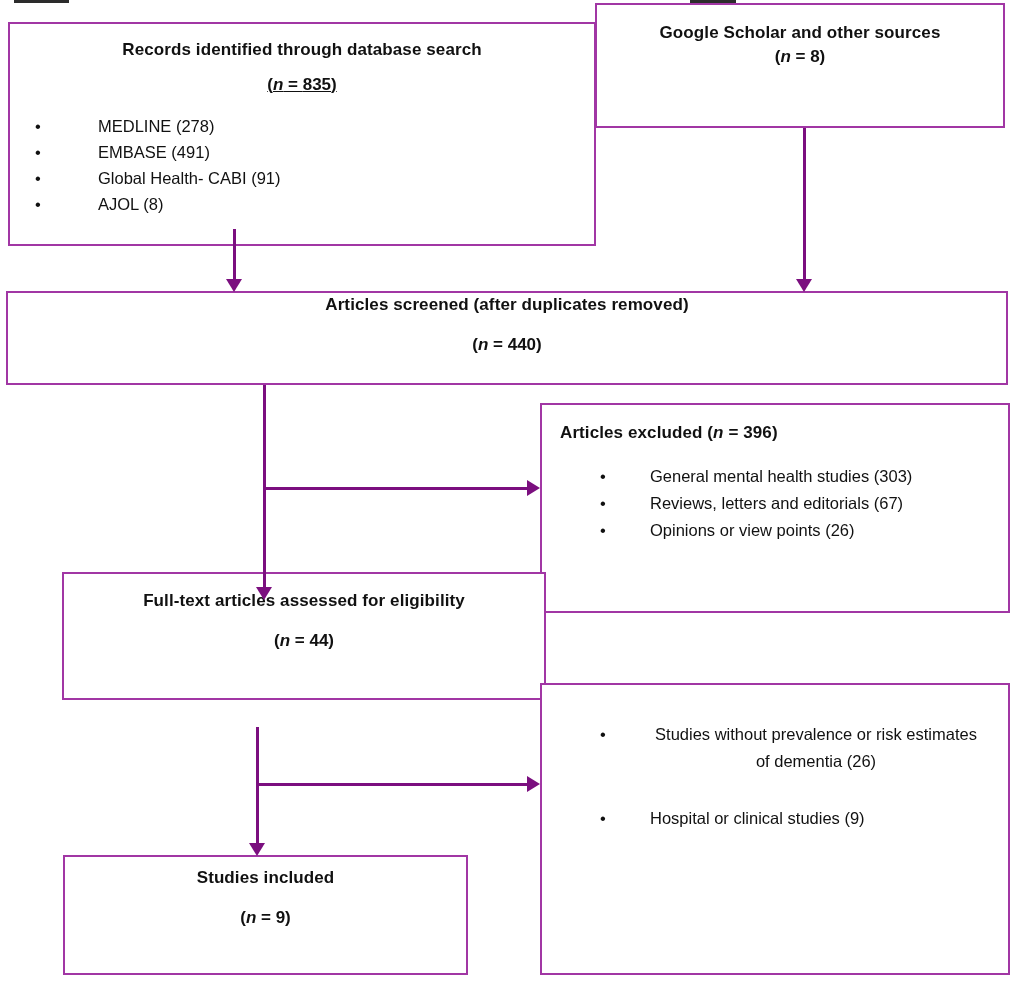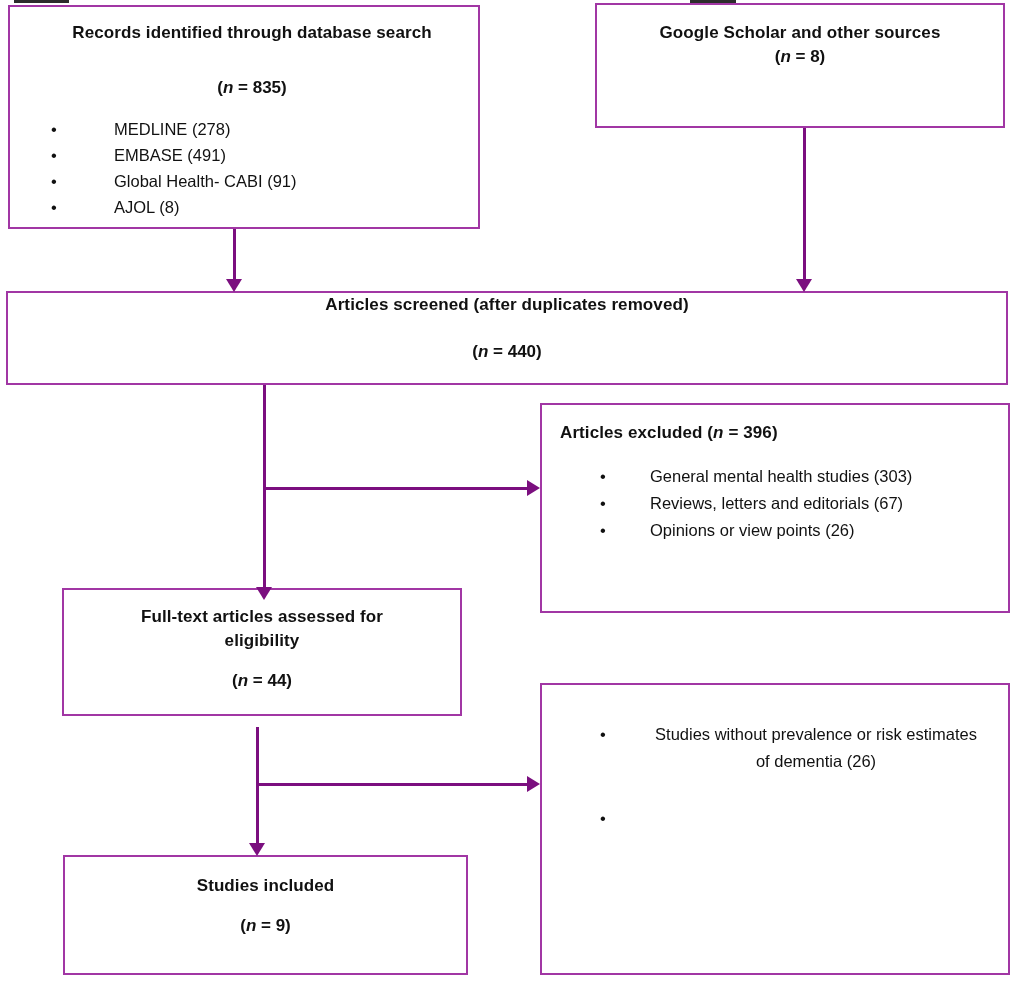--- a/index.html
+++ b/index.html
@@ -24,55 +24,55 @@
     border-left:8px solid transparent; border-right:8px solid transparent;
     border-top:13px solid #7B0F7F; }
   .head-right { position:absolute; width:0; height:0;
     border-top:8px solid transparent; border-bottom:8px solid transparent;
     border-left:13px solid #7B0F7F; }
 
   .artifact { position:absolute; height:3px; background:#2c2c2c; top:0; }
 
   
   #box-records { padding-top:14px; }
-  #box-records .nline { margin-top:32px; }
+  #box-records .nline { margin-top:12px;text-decoration:underline; }
   #box-records .bullets { margin-top:17px; padding-left:25px; }
   #box-records .bc { width:45px; }
 
   #box-google { padding-top:16px; }
   #box-google .nline { margin-top:1px; }
 
   #box-screened { }
-  #box-screened .nline { margin-top:24px; }
+  #box-screened .nline { margin-top:17px; }
 
   #box-art-excl { padding:16px 26px 0 18px; }
   #box-art-excl .bullets { margin-top:18px; padding-left:40px; }
   #box-art-excl .bc, #box-ft-excl .bc { width:32px; }
   #box-art-excl .bullets li, #box-ft-excl .bullets li { line-height:27px; }
 
   #box-fulltext { padding:15px 42px 0; }
   #box-fulltext .nline { margin-top:17px; }
 
   #box-ft-excl { padding:16px 8px 0 18px; }
   #box-ft-excl .bullets { margin-top:20px; padding-left:40px; }
   #box-ft-excl .bullets li + li { margin-top:30px; }
   #box-ft-excl .bt-wrap { max-width:332px;text-align:center; }
 
-  #box-included { padding-top:17px; }
+  #box-included { padding-top:9px; }
   #box-included .nline { margin-top:17px; }
 </style>
 </head>
 <body>
 
 <div class="canvas">
 
   <div class="artifact" style="left:14px;width:55px;"></div>
   <div class="artifact" style="left:690px;width:46px;"></div>
 
-  <div class="box center" id="box-records" style="left:8px;top:5px;width:472px;height:224px;padding-left:16px;">
+  <div class="box center" id="box-records" style="left:8px;top:22px;width:588px;height:224px;">
     <div class="title">Records identified through database search</div>
     <div class="nline"><span>(</span><span class="it">n</span><span> = </span><span>835</span><span>)</span></div>
     <ul class="bullets">
       <li>
           <span class="bc">•</span>
           <span class="bt">MEDLINE (278)</span>
         </li>
       <li>
           <span class="bc">•</span>
           <span class="bt">EMBASE (491)</span>
@@ -109,33 +109,34 @@
           <span class="bc">•</span>
           <span class="bt">Reviews, letters and editorials (67)</span>
         </li>
       <li>
           <span class="bc">•</span>
           <span class="bt">Opinions or view points (26)</span>
         </li>
     </ul>
   </div>
 
-  <div class="box center" id="box-fulltext" style="left:62px;top:588px;width:400px;height:128px;">
+  <div class="box center" id="box-fulltext" style="left:62px;top:572px;width:484px;height:128px;">
     <div class="title">Full-text articles assessed for eligibility</div>
     <div class="nline"><span>(</span><span class="it">n</span><span> = </span><span>44</span><span>)</span></div>
   </div>
 
   <div class="box" id="box-ft-excl" style="left:540px;top:683px;width:470px;height:292px;">
     <ul class="bullets">
       <li>
           <span class="bc">•</span>
           <span class="bt bt-wrap">Studies without prevalence or risk estimates of dementia (26)</span>
         </li>
       <li>
           <span class="bc">•</span>
+          <span class="bt">Hospital or clinical studies (9)</span>
         </li>
     </ul>
   </div>
 
   <div class="box center" id="box-included" style="left:63px;top:855px;width:405px;height:120px;">
     <div class="title">Studies included</div>
     <div class="nline"><span>(</span><span class="it">n</span><span> = </span><span>9</span><span>)</span></div>
   </div>
 
   <div class="vline" style="left:233px;top:229px;width:3px;height:50px;"></div>

